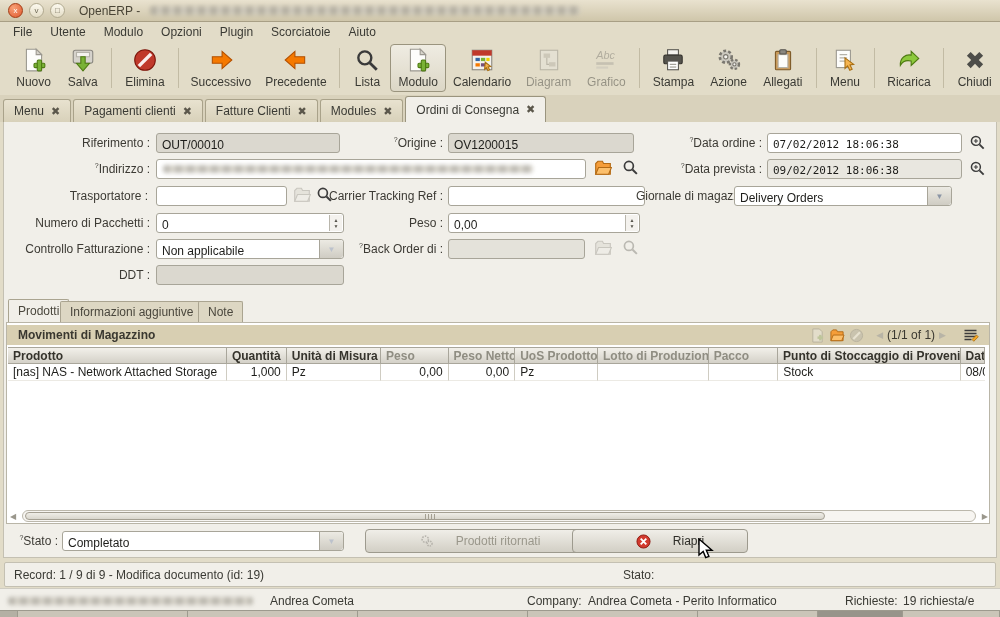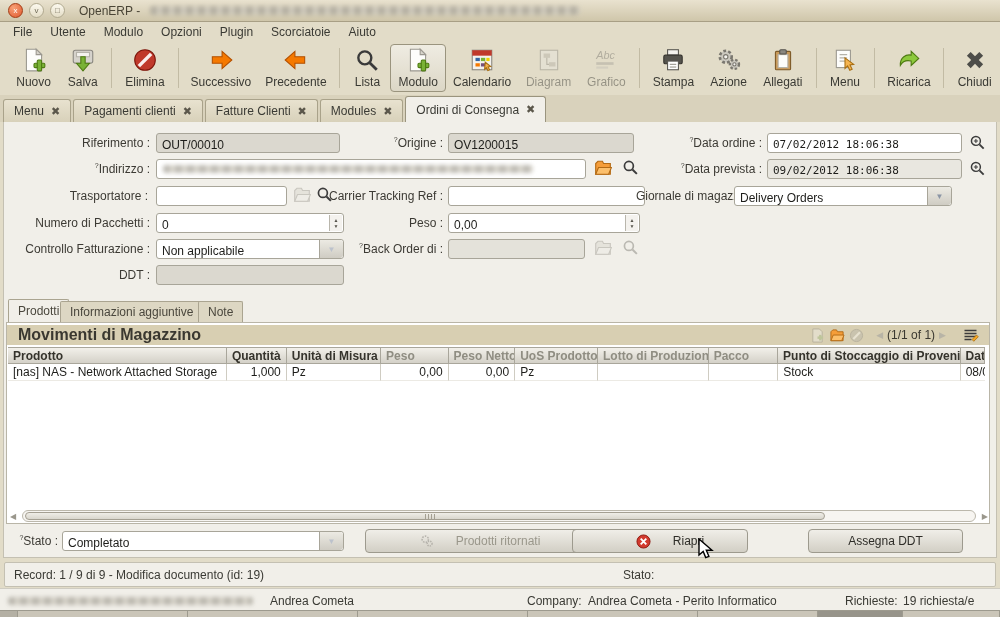--- a/index.html
+++ b/index.html
@@ -62,21 +62,21 @@
   .mini-icon { position:absolute; width:17px; height:17px; }
   
   .ntab { position:absolute; display:flex; align-items:center; padding:3px 9px; height:21px;
     background:#ddd7c3; border:1px solid #aaa490; border-bottom:none; border-radius:2px 2px 0 0;
     color:#4a473d; }
   .ntab.active { background:#f1efe9; height:23px; }
   .nb-panel { position:absolute; left:6px; top:322px; width:984px; height:202px;
     border:1px solid #b9b5a7; background:#fff; }
   .sec-header { position:absolute; left:7px; top:325px; width:982px; height:20px;
     background:#d8cfb2; display:flex; align-items:center; }
-  .sec-title { margin-left:11px; font-weight:bold; color:#3a3830; font-size:16px; }
+  .sec-title { margin-left:11px; font-weight:bold; color:#3a3830; font-size:12px; }
   .sec-tools { margin-left:auto; display:flex; align-items:center; gap:4px; margin-right:10px; color:#3a3830; }
   .pager-arrow { color:#b8b4a6; font-size:9px; }
   
   .grid { position:absolute; left:8px; top:347px; width:977px; }
   .grid-row { display:flex; height:17px; }
   .gcell { border-right:1px solid #cfccc2; padding:1px 5px; font-size:12px;
     white-space:nowrap; overflow:hidden; }
   .ghead .gcell { background:linear-gradient(#f2f0ea,#d4d1c8); border-right:1px solid #a9a69b;
     border-top:1px solid #a9a69b; border-bottom:1px solid #a9a69b; font-weight:bold; color:#8f8d82; }
   .ghead .gcell.em { color:#35332c; }
@@ -527,23 +527,20 @@
   </div>
   <div class="btn" style="left:572px;top:529px;width:176px;padding-left:20px;">
     <span>
         <svg width="15" height="15" viewBox="0 0 16 16">
           <circle cx="8" cy="8" r="7" fill="#d23a2e" stroke="#8e1a10"></circle>
           <path d="M5 5l6 6M11 5l-6 6" stroke="#fff" stroke-width="2"></path>
         </svg>
       </span>
     <span>Riapri</span>
   </div>
-  <div class="btn" style="left:808px;top:529px;width:155px;">
-    <span>Assegna DDT</span>
-  </div>
 
   <div class="abs statusbar">
     <span style="margin-left:9px;">Record: 1 / 9 di 9 - Modifica documento (id: 19)</span>
     <span style="position:absolute;left:618px;">Stato:</span>
   </div>
 
   <div class="abs infobar"></div>
   <div class="blur" style="position:absolute;left:8px;top:597px;width:245px;height:8px;"></div>
   <div class="infobar-texts">
     <span class="abs" style="left:270px;top:594px;font-size:12px;">Andrea Cometa</span>

